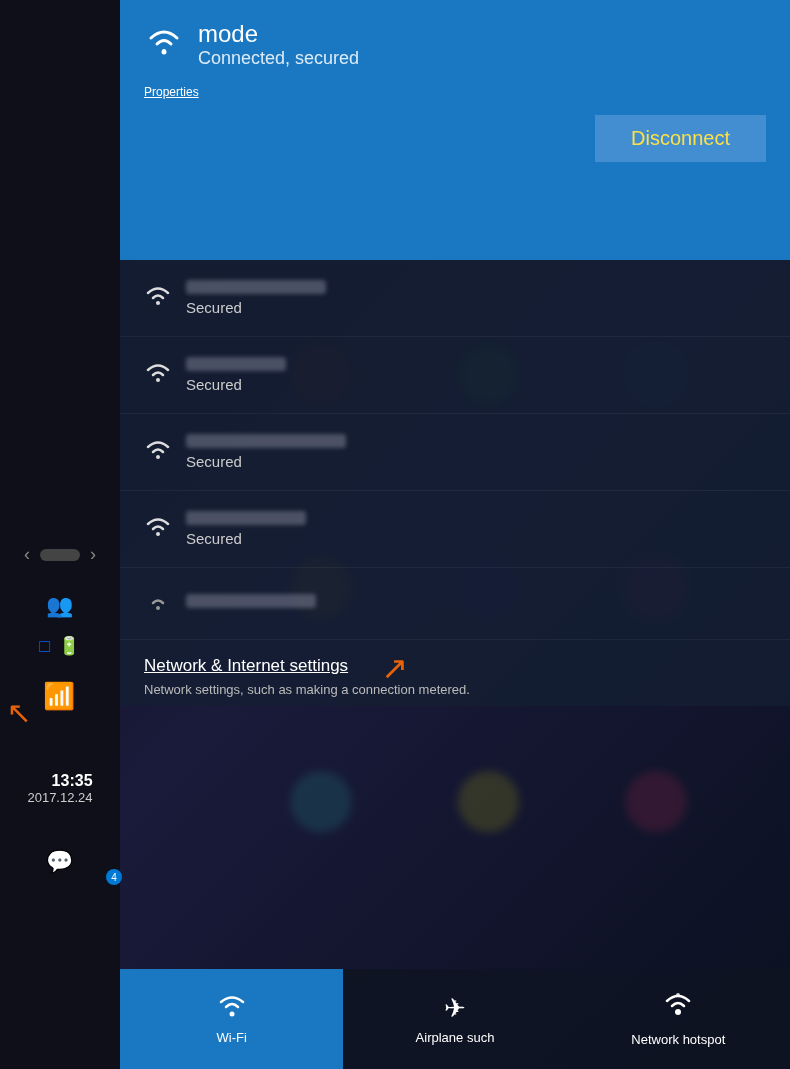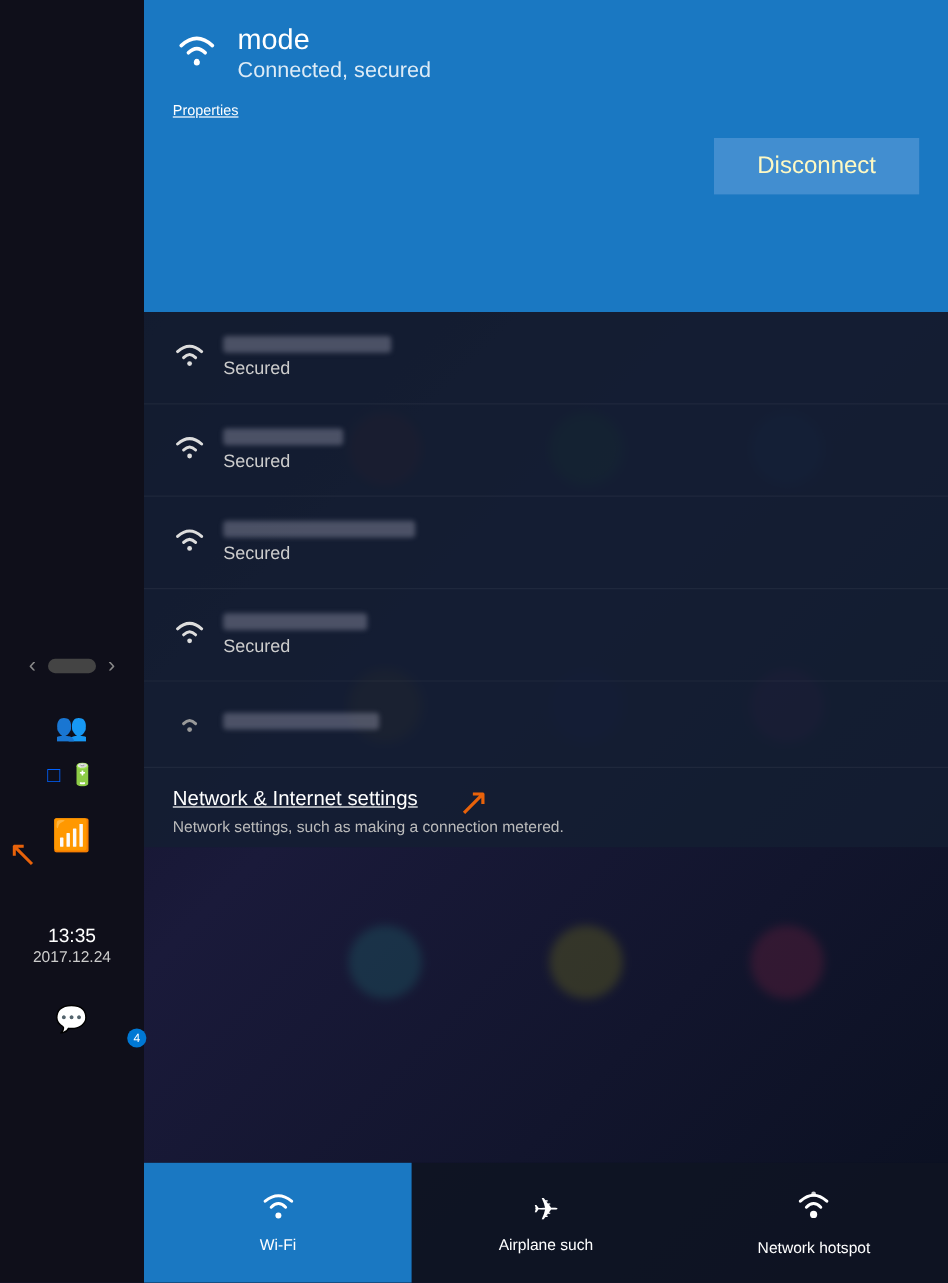--- a/index.html
+++ b/index.html
@@ -97,30 +97,30 @@
       left: 50%;
       transform: translateX(-30%);
       font-size: 28px;
       color: #e8620a;
       pointer-events: none;
     }
 
     .taskbar-time {
       color: #fff;
       font-size: 16px;
-      font-weight: normal;
-      text-align: center;
+      font-weight: bold;
+      text-align: right;
       margin-top: 16px;
     }
 
     .taskbar-date {
       color: #ccc;
       font-size: 13px;
       text-align: center;
-      margin-bottom: 16px;
+      margin-bottom: 28px;
     }
 
     .badge {
       position: absolute;
       bottom: -2px;
       right: -2px;
       background: #0078d4;
       color: #fff;
       font-size: 10px;
       width: 16px;
@@ -183,21 +183,21 @@
       text-decoration: underline;
       cursor: pointer;
       margin-top: 8px;
       display: inline-block;
     }
 
     .disconnect-btn {
       align-self: flex-end;
       background: rgba(100,160,220,0.55);
       border: none;
-      color: #fef9c3;
+      color: #fde047;
       font-size: 20px;
       padding: 12px 36px;
       cursor: pointer;
       margin-top: 8px;
       font-family: 'Segoe UI', Arial, sans-serif;
     }
 
     
     .network-list {
       background: rgba(20, 30, 50, 0.82);

